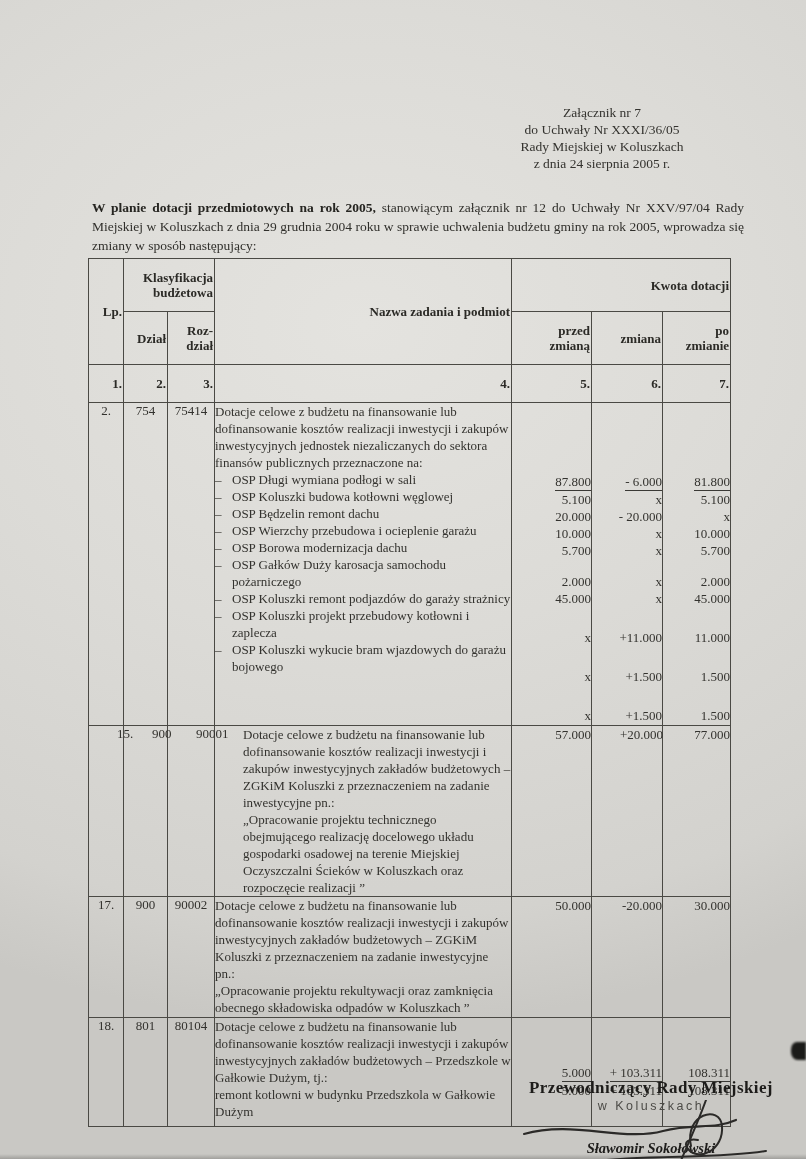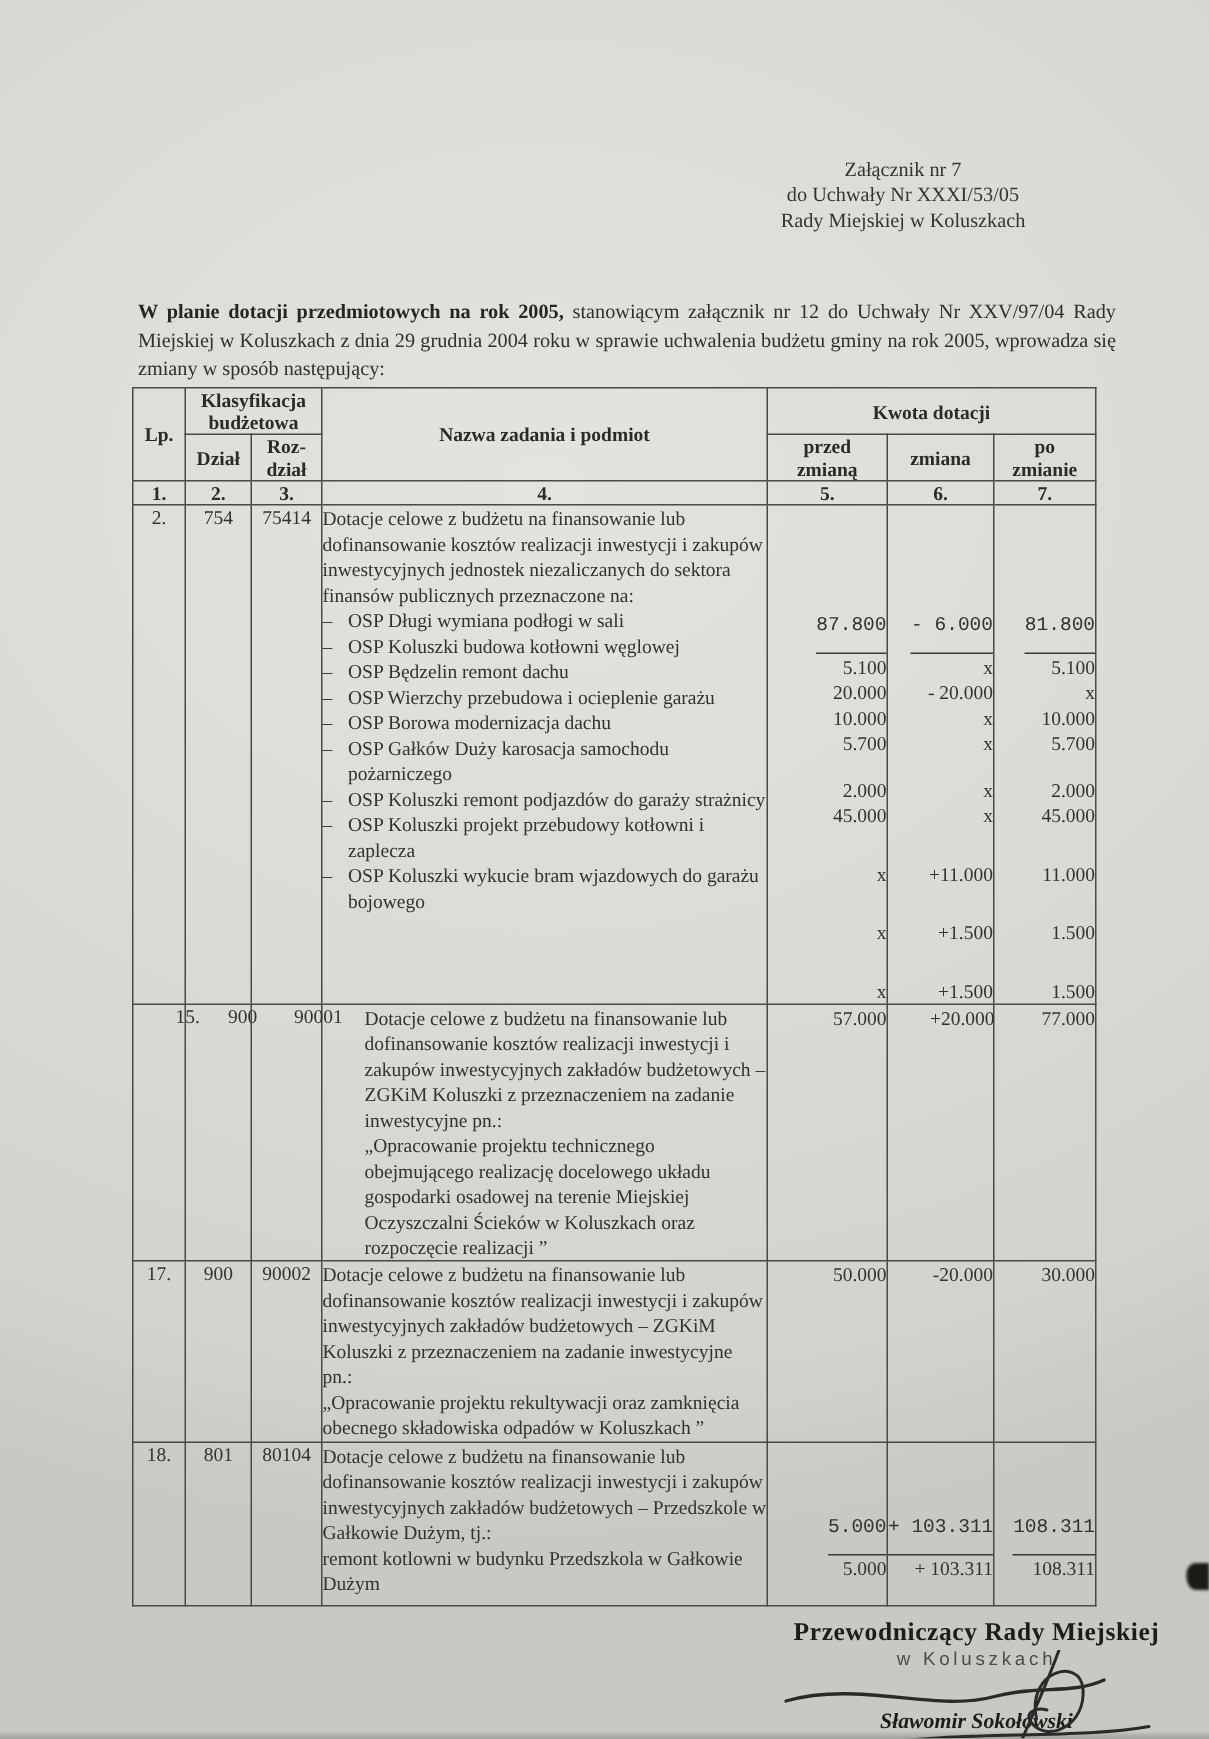--- a/index.html
+++ b/index.html
@@ -34,43 +34,43 @@
   
   table.dotacje{
     position:absolute;top:258px;left:88px;width:642px;
     border-collapse:collapse;table-layout:fixed;
     font-size:13px;color:#33322e;
   }
   table.dotacje th, table.dotacje td{
     border:1px solid #4a4944;padding:0;vertical-align:top;
   }
   table.dotacje thead th{
-    font-weight:bold;text-align:center;vertical-align:middle;
-    font-size:13px;line-height:15px;padding:0 1px;color:#2b2a26;
+    font-weight:bold;text-align:right;vertical-align:middle;
+    font-size:13px;line-height:15px;padding:11px 1px;color:#2b2a26;
   }
   th.wrap2{white-space:pre-line;}
   tr.numrow th{padding:1px 0;line-height:14px;}
 
   td.lp-cell, td.dzial-cell, td.rozdzial-cell{
     text-align:center;padding-top:3px;font-size:13px;
   }
   td.nazwa-cell{
     padding:3px 6px 3px 8px;font-size:13px;line-height:17px;text-align:left;
   }
   .para{margin:0;}
   ul.bullets{list-style:none;margin:0;padding:0;}
   ul.bullets li{display:flex;}
   ul.bullets .dash{width:17px;flex:0 0 17px;}
   ul.bullets .itxt{flex:1;}
 
   td.amt-cell{text-align:right;padding:3px 12px 3px 2px;font-size:13px;line-height:17px;}
   .amt-line{white-space:nowrap;}
   .amt-line.g1{margin-top:14px;}
   .amt-line.g2{margin-top:22px;}
-  .amt-line .u{display:inline-block;border-bottom:1px solid #3a3935;padding-bottom:10px;font-family:Liberation Mono, monospace;}
+  .amt-line .u{display:inline-block;border-bottom:1px solid #3a3935;padding-bottom:0px;}
 
   
   tr.row-2  td{height:322px;}
   tr.row-15 td{height:156px;padding-left:28px;}
   tr.row-17 td{height:120px;}
   tr.row-18 td{height:108px;}
   tr.row-2  .amt-stack{margin-top:70px;}
   tr.row-18 .amt-stack{margin-top:46px;}
 
   
@@ -88,22 +88,23 @@
     background:#1b1b19;border-radius:40% 0 0 45%;filter:blur(1px);
   }
 </style>
 </head>
 <body>
 
 <div class="page">
 
   <div class="doc-header">
     <div>Załącznik nr 7</div>
-    <div>do Uchwały Nr XXXI/53/05</div>
+    <div>do Uchwały Nr XXXI/36/05</div>
     <div>Rady Miejskiej w Koluszkach</div>
+    <div>z dnia 24 sierpnia 2005 r.</div>
   </div>
 
   <p class="intro"><b>W planie dotacji przedmiotowych na rok 2005,</b><span> stanowiącym załącznik nr 12 do Uchwały Nr XXV/97/04 Rady Miejskiej w Koluszkach z dnia 29 grudnia 2004 roku w sprawie uchwalenia budżetu gminy na rok 2005, wprowadza się zmiany w sposób następujący:</span></p>
 
   <table class="dotacje">
     <colgroup>
       <col style="width:35px">
         <col style="width:44px">
         <col style="width:47px">
       <col style="width:297px">

